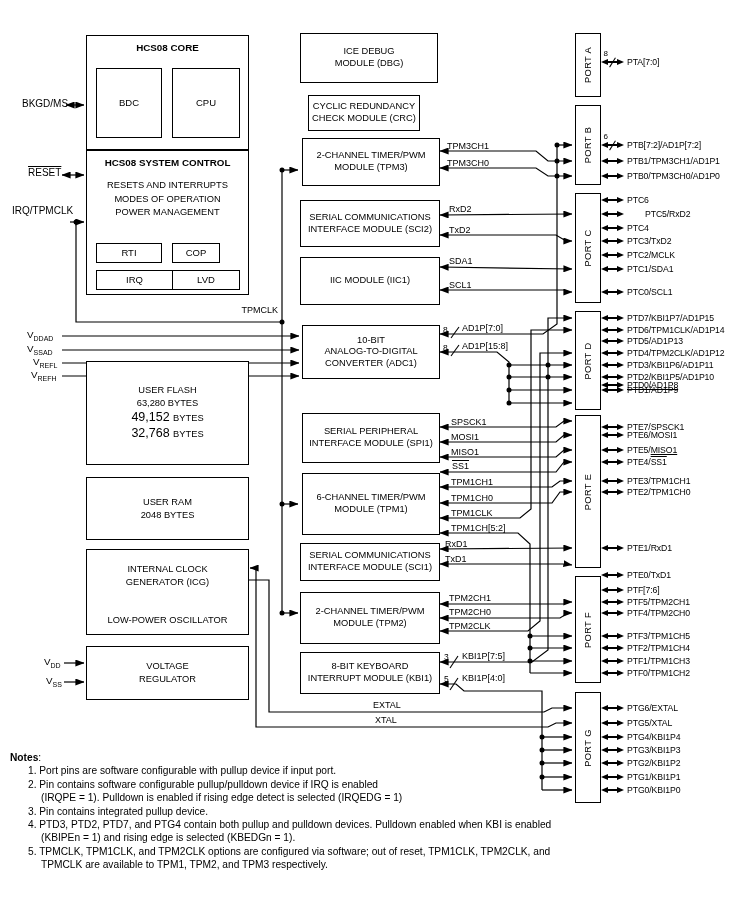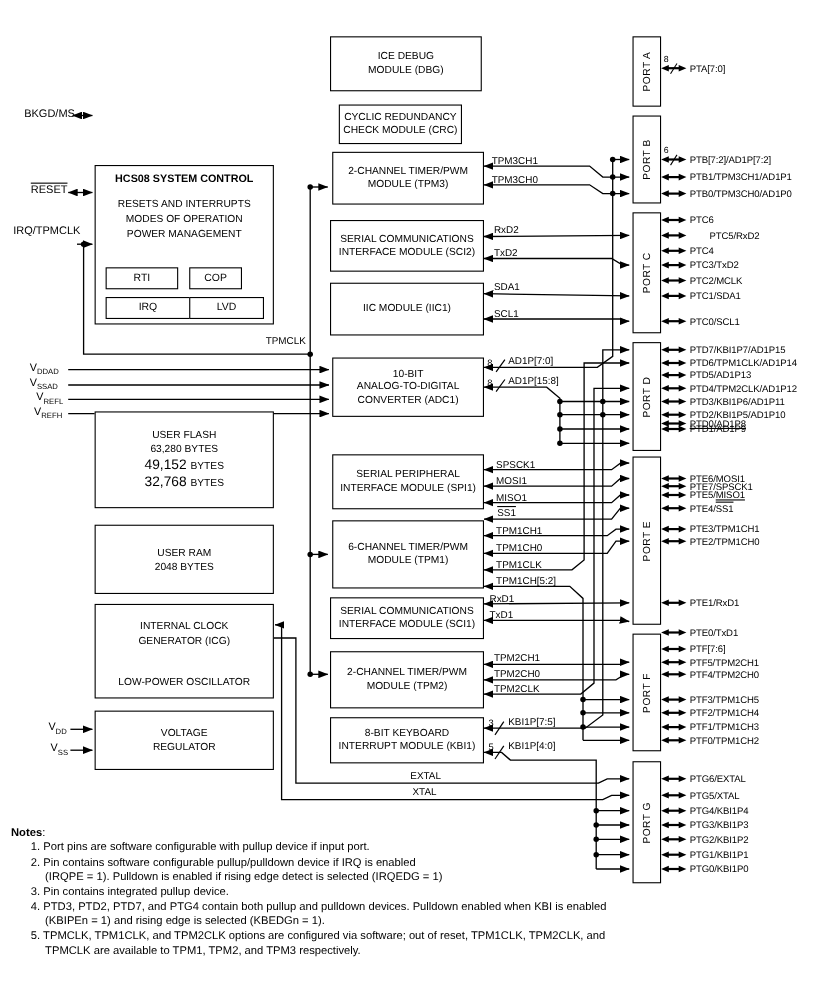--- a/index.html
+++ b/index.html
@@ -147,20 +147,25 @@
       <circle cx="530" cy="636" r="2.5"></circle>
         <circle cx="530" cy="648" r="2.5"></circle>
         <circle cx="530" cy="661" r="2.5"></circle>
       <circle cx="542" cy="737" r="2.5"></circle>
         <circle cx="542" cy="750" r="2.5"></circle>
       <circle cx="542" cy="763" r="2.5"></circle>
         <circle cx="542" cy="777" r="2.5"></circle>
     </g>
   </svg>
 
+  <div class="box" style="left:86px;top:35px;width:163px;height:115px">
+    <div class="btitle" style="top:6px">HCS08 CORE</div>
+    <div class="box sub-box" style="left:9px;top:32px;width:66px;height:70px">BDC</div>
+    <div class="box sub-box" style="left:85px;top:32px;width:68px;height:70px">CPU</div>
+  </div>
 
   <div class="box" style="left:86px;top:150px;width:163px;height:145px">
     <div class="btitle" style="top:6px">HCS08 SYSTEM CONTROL</div>
     <div class="syslines" style="top:28px">RESETS AND INTERRUPTS
 MODES OF OPERATION
 POWER MANAGEMENT</div>
     <div class="box sub-box" style="left:9px;top:92px;width:66px;height:20px">RTI</div>
     <div class="box sub-box" style="left:85px;top:92px;width:48px;height:20px">COP</div>
     <div class="box sub-box" style="left:9px;top:119px;width:77px;height:20px">IRQ</div>
     <div class="box sub-box" style="left:85px;top:119px;width:68px;height:20px">LVD</div>
@@ -182,21 +187,21 @@
 INTERFACE MODULE (SPI1)</div>
   <div class="box" style="left:302px;top:473px;width:138px;height:62px">6-CHANNEL TIMER/PWM
 MODULE (TPM1)</div>
   <div class="box" style="left:300px;top:543px;width:140px;height:38px">SERIAL COMMUNICATIONS
 INTERFACE MODULE (SCI1)</div>
   <div class="box" style="left:300px;top:592px;width:140px;height:52px">2-CHANNEL TIMER/PWM
 MODULE (TPM2)</div>
   <div class="box" style="left:300px;top:652px;width:140px;height:42px">8-BIT KEYBOARD
 INTERRUPT MODULE (KBI1)</div>
 
-  <div class="memcol" style="left:86px;top:374px;width:163px;height:88px">
+  <div class="memcol" style="left:86px;top:361px;width:163px;height:104px">
     <div class="flash-line">USER FLASH</div>
     <div class="flash-line">63,280 BYTES</div>
     <div class="flash-big"><span>49,152</span> <span class="unit">BYTES</span></div>
     <div class="flash-big"><span>32,768</span> <span class="unit">BYTES</span></div>
   </div>
 
   <div class="memcol" style="left:86px;top:477px;width:163px;height:63px">
     <div class="flash-line">USER RAM</div>
     <div class="flash-line">2048 BYTES</div>
   </div>
@@ -386,21 +391,21 @@
           <i class="ln"></i>
         </span>
         <span class="pinlabel">PTD1/AD1P9</span>
       </div>
       <div class="pinrow" style="top: 379px; text-decoration: underline;">
         <span class="darr">
           <i class="ln"></i>
         </span>
         <span class="pinlabel">PTD0/AD1P8</span>
       </div>
-      <div class="pinrow" style="top: 436px; align-items: center;">
+      <div class="pinrow" style="top: 421px; align-items: center;">
         <span class="darr">
           <i class="ln"></i>
         </span>
         <span class="pinlabel">PTE7/SPSCK1</span>
       </div>
       <div class="pinrow" style="top: 429px;">
         <span class="darr">
           <i class="ln"></i>
         </span>
         <span class="pinlabel">PTE6/MOSI1</span>

